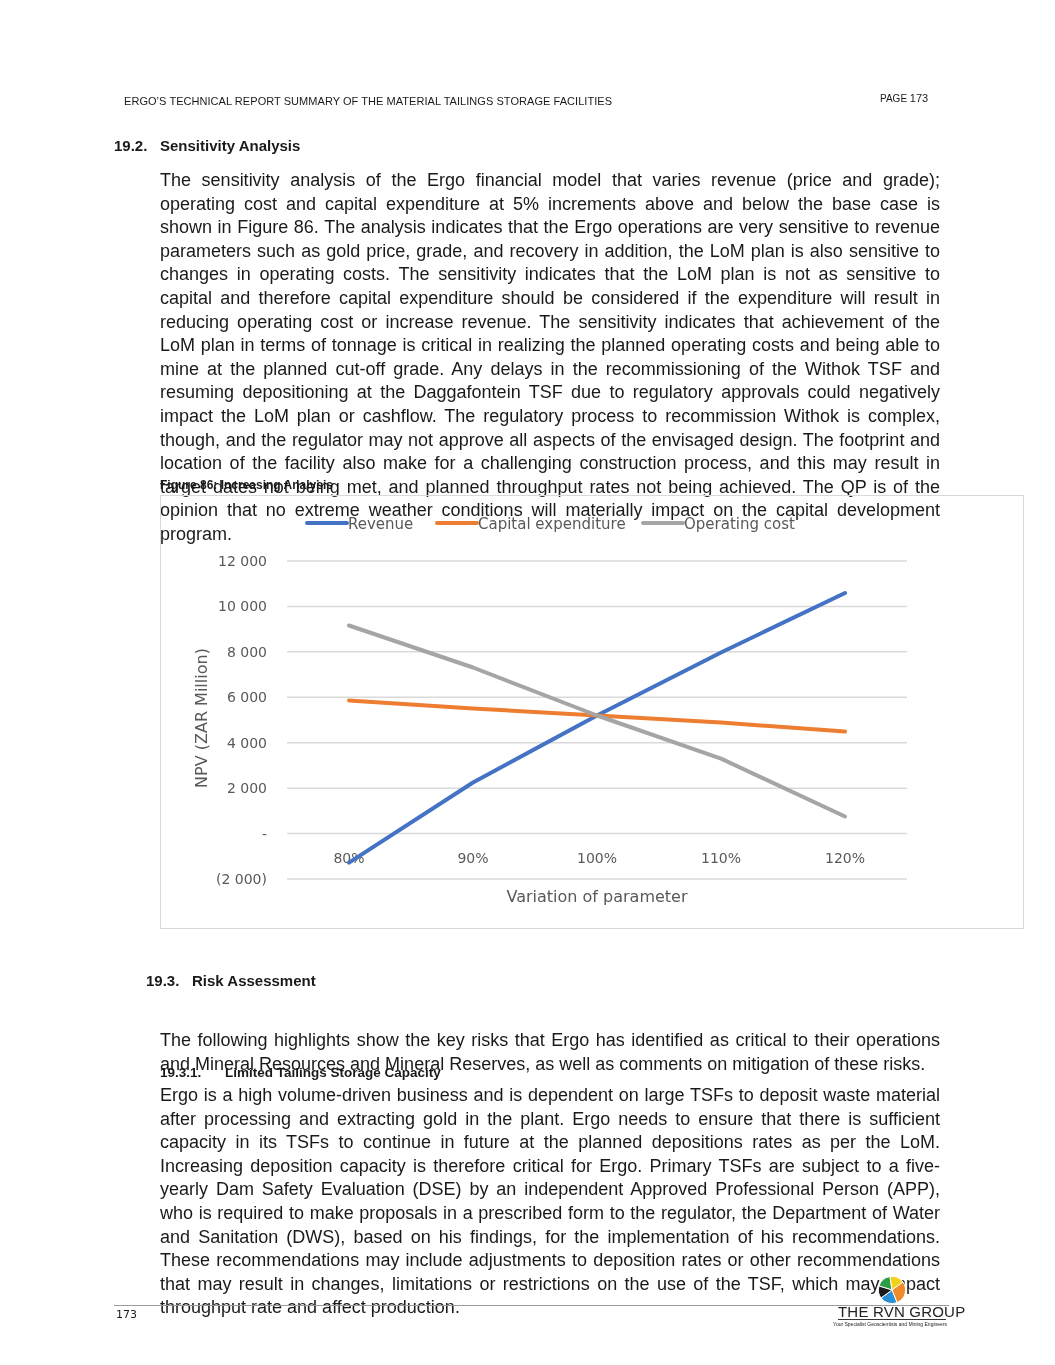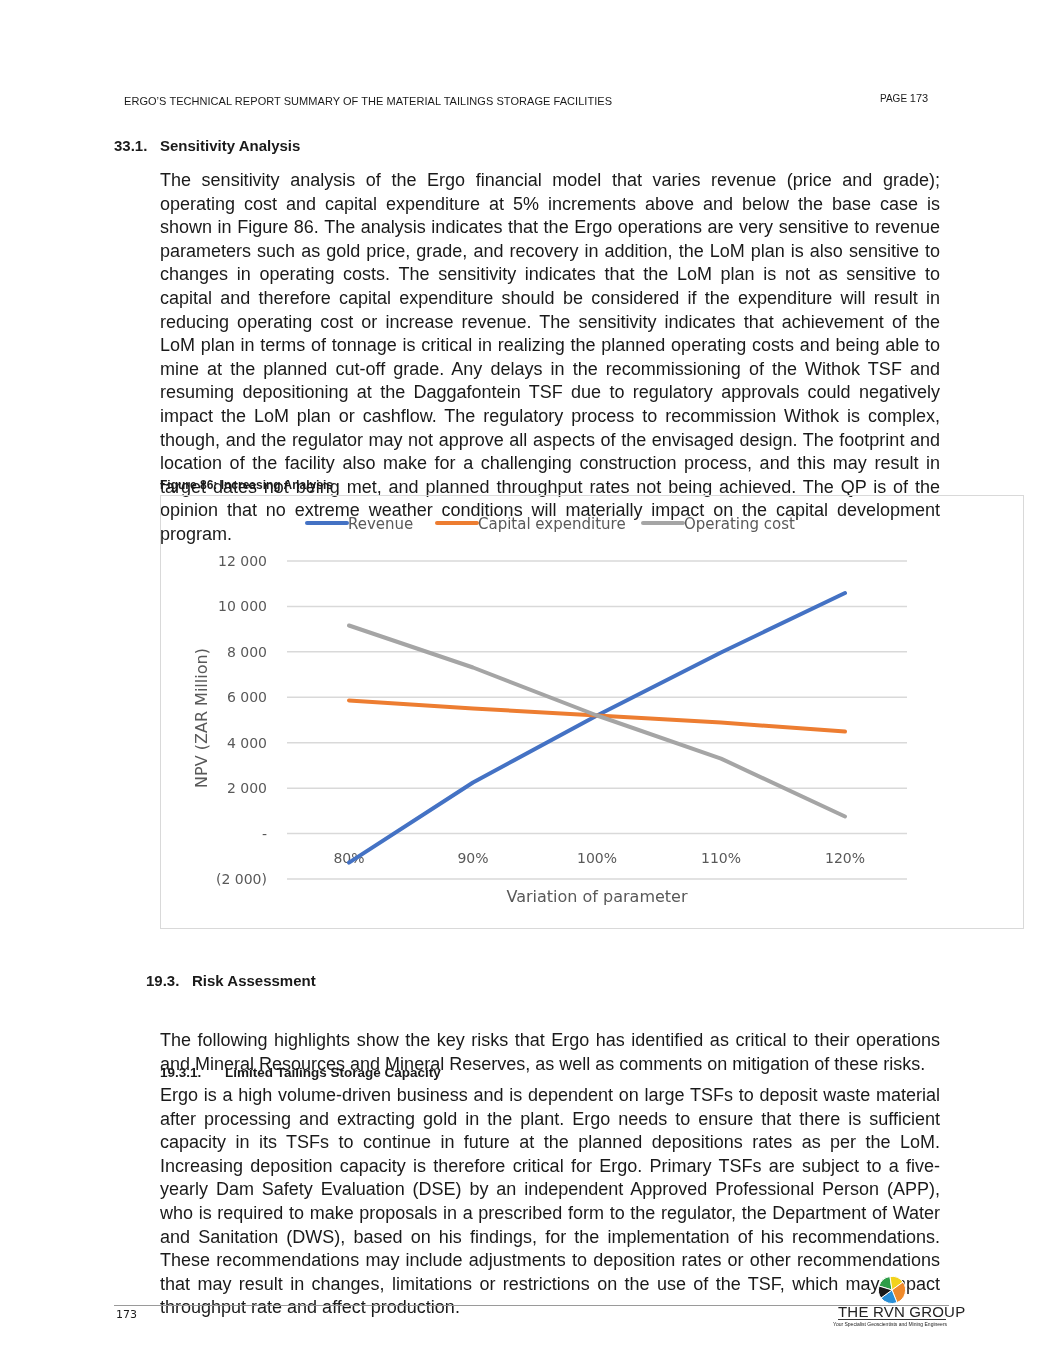--- a/index.html
+++ b/index.html
@@ -29,21 +29,21 @@
 </head>
 <body>
 
 <div class="header-title">ERGO’S TECHNICAL REPORT SUMMARY OF THE MATERIAL TAILINGS STORAGE FACILITIES</div>
 <div class="page-label">
   <span>PAGE</span>
   <span class="num">173</span>
 </div>
 
 <div class="h2" style="top:137px;">
-  <span class="num">33.1.</span><span>Sensitivity Analysis</span>
+  <span class="num">19.2.</span><span>Sensitivity Analysis</span>
 </div>
 <div class="para" style="top:169px;">The sensitivity analysis of the Ergo financial model that varies revenue (price and grade); operating cost and capital expenditure at 5% increments above and below the base case is shown in Figure 86. The analysis indicates that the Ergo operations are very sensitive to revenue parameters such as gold price, grade, and recovery in addition, the LoM plan is also sensitive to changes in operating costs. The sensitivity indicates that the LoM plan is not as sensitive to capital and therefore capital expenditure should be considered if the expenditure will result in reducing operating cost or increase revenue. The sensitivity indicates that achievement of the LoM plan in terms of tonnage is critical in realizing the planned operating costs and being able to mine at the planned cut-off grade. Any delays in the recommissioning of the Withok TSF and resuming depositioning at the Daggafontein TSF due to regulatory approvals could negatively impact the LoM plan or cashflow. The regulatory process to recommission Withok is complex, though, and the regulator may not approve all aspects of the envisaged design. The footprint and location of the facility also make for a challenging construction process, and this may result in target dates not being met, and planned throughput rates not being achieved. The QP is of the opinion that no extreme weather conditions will materially impact on the capital development program.</div>
 
 <div class="fig-cap">Figure 86:  Increasing Analysis</div>
 
 <div class="chart-box">
   <svg id="chart" width="766" height="432">
     <g id="legend">
         <line x1="146" x2="186" y1="27" y2="27" stroke="#4472c4" stroke-width="4" stroke-linecap="round"></line>
         <text x="187" y="33" font-size="15" fill="#595959">Revenue</text>

